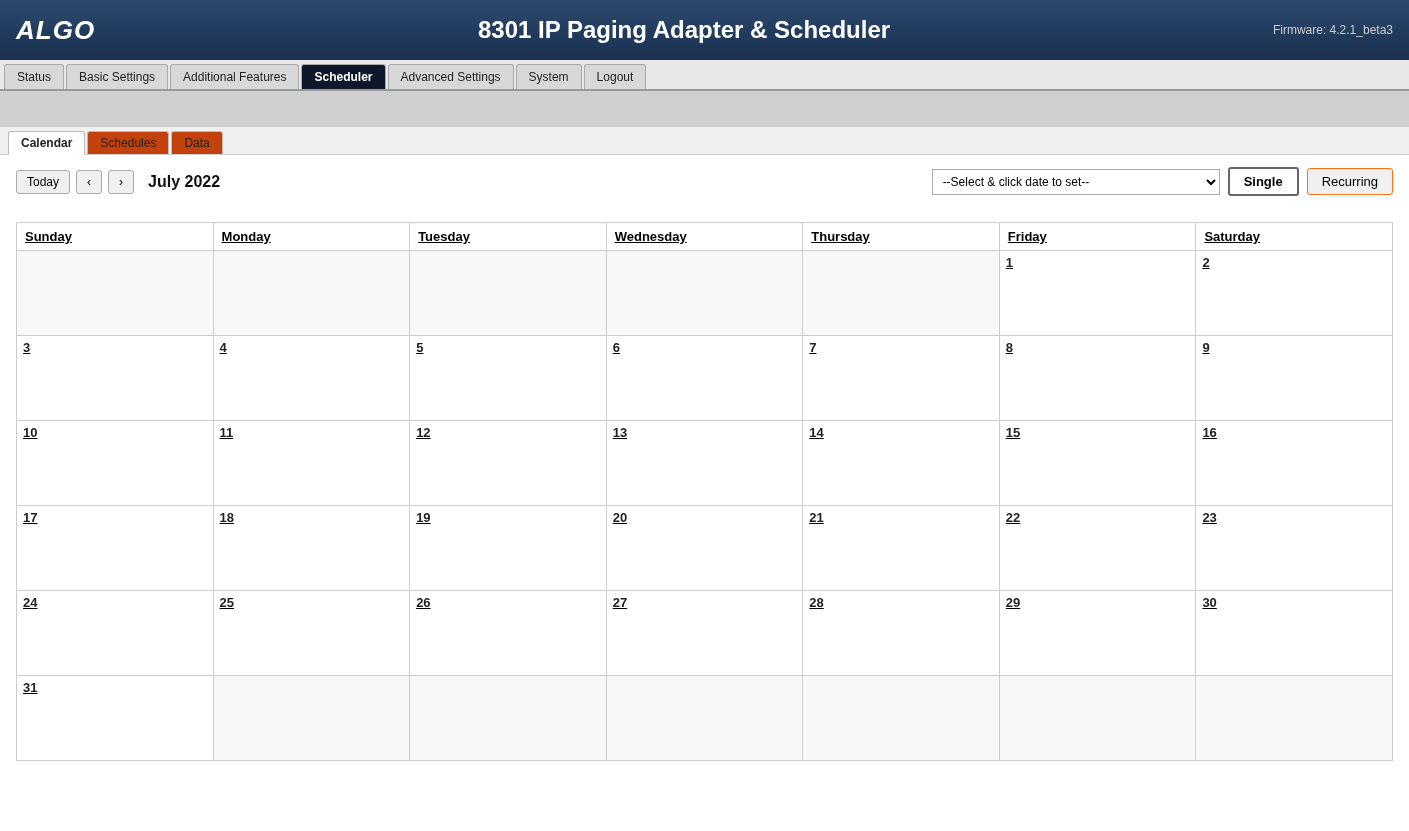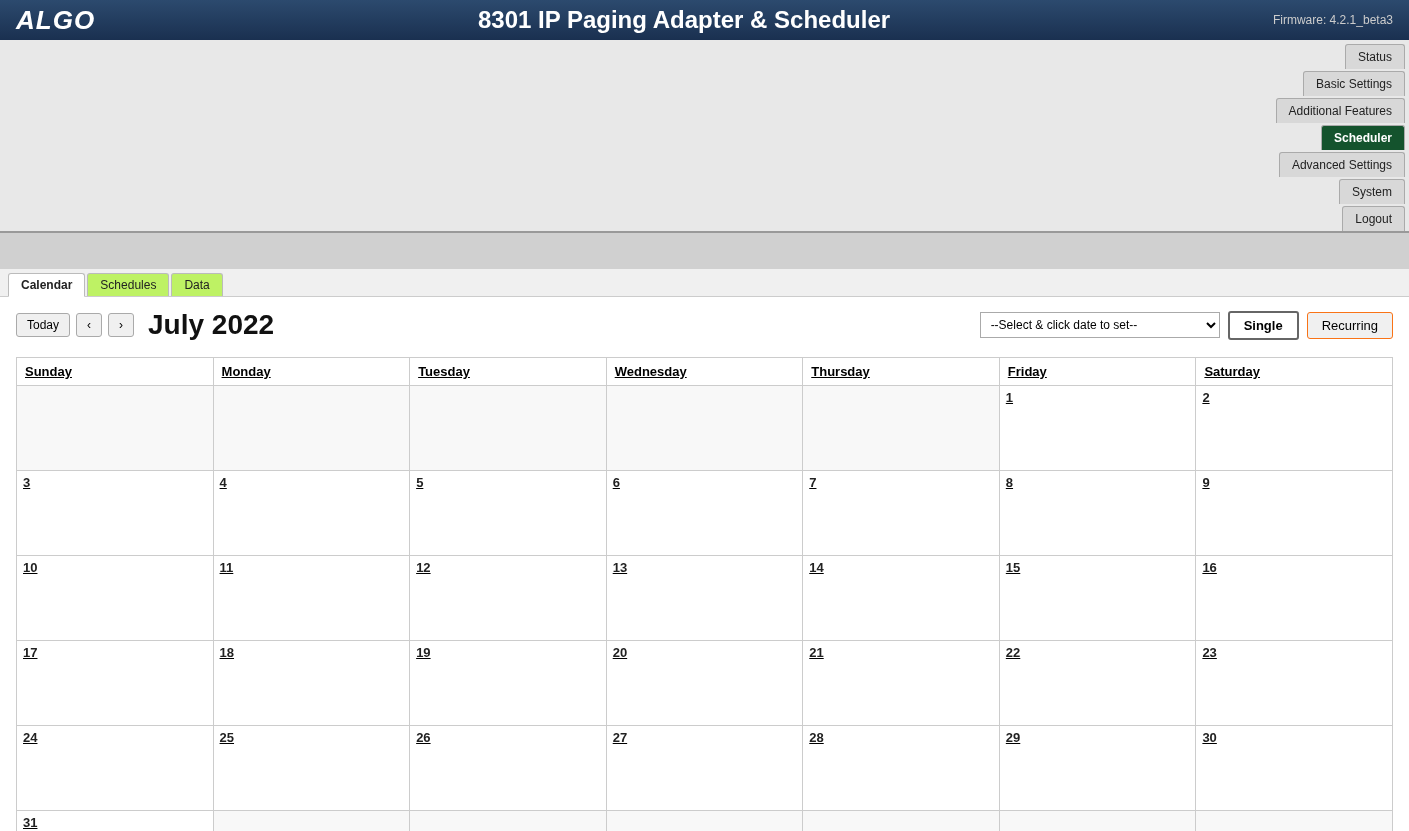--- a/index.html
+++ b/index.html
@@ -6,21 +6,21 @@
     body { font-family: Arial, Helvetica, sans-serif; font-size: 13px; background: #d0d0d0; }
 
     
     #header {
       background: linear-gradient(to bottom, #2c4a6e, #1a3050);
       color: white;
       display: flex;
       align-items: center;
       justify-content: space-between;
       padding: 0 16px;
-      height: 40px;
+      height: 60px;
     }
     #header-logo {
       font-size: 26px;
       font-weight: 900;
       color: white;
       letter-spacing: 1px;
       font-style: italic;
     }
     #header-title {
       font-size: 24px;
@@ -34,53 +34,52 @@
     }
 
     
     #nav-tabs {
       background: #e8e8e8;
       display: flex;
       align-items: flex-end;
       padding: 4px 4px 0 4px;
       border-bottom: 2px solid #999;
       gap: 2px;
-      flex-direction: column;
     }
     .nav-tab {
       padding: 5px 12px;
       border: 1px solid #aaa;
       border-bottom: none;
       background: #d8d8d8;
       cursor: pointer;
       font-size: 12px;
       color: #222;
       border-radius: 3px 3px 0 0;
     }
     .nav-tab.active {
-      background: #14532d;
+      background: #0f172a;
       color: white;
       font-weight: bold;
     }
 
     
     #sub-tabs {
       background: #f0f0f0;
       display: flex;
       align-items: flex-end;
       padding: 4px 8px 0 8px;
       border-bottom: 1px solid #ccc;
       gap: 2px;
       margin-top: 36px;
     }
     .sub-tab {
       padding: 4px 12px;
       border: 1px solid #bbb;
       border-bottom: none;
-      background: #bef264;
+      background: #c2410c;
       cursor: pointer;
       font-size: 12px;
       color: #222;
       border-radius: 3px 3px 0 0;
     }
     .sub-tab.active {
       background: white;
       font-weight: bold;
       border-bottom: 1px solid white;
       margin-bottom: -1px;
@@ -99,52 +98,52 @@
       font-size: 13px;
       color: #222;
       margin-bottom: 10px;
     }
 
     
     #calendar-header {
       display: flex;
       align-items: center;
       justify-content: space-between;
-      margin-bottom: 16px;
+      margin-bottom: 26px;
     }
     #calendar-nav {
       display: flex;
       align-items: center;
       gap: 6px;
     }
     .nav-btn {
       padding: 4px 10px;
       border: 1px solid #aaa;
       background: #f0f0f0;
       cursor: pointer;
       font-size: 12px;
       border-radius: 3px;
     }
     #month-year {
-      font-size: 28px;
+      font-size: 16px;
       font-weight: bold;
       margin-left: 8px;
       color: #111;
     }
     #calendar-controls {
       display: flex;
       align-items: center;
       gap: 8px;
     }
     #schedule-select {
       padding: 4px 6px;
       border: 1px solid #aaa;
       background: white;
       font-size: 12px;
-      width: 240px;
+      width: 288px;
     }
     .ctrl-btn {
       padding: 5px 14px;
       border: 1px solid #f97316;
       background: #f0f0f0;
       cursor: pointer;
       font-size: 13px;
       border-radius: 3px;
     }
     .ctrl-btn.active-btn {

